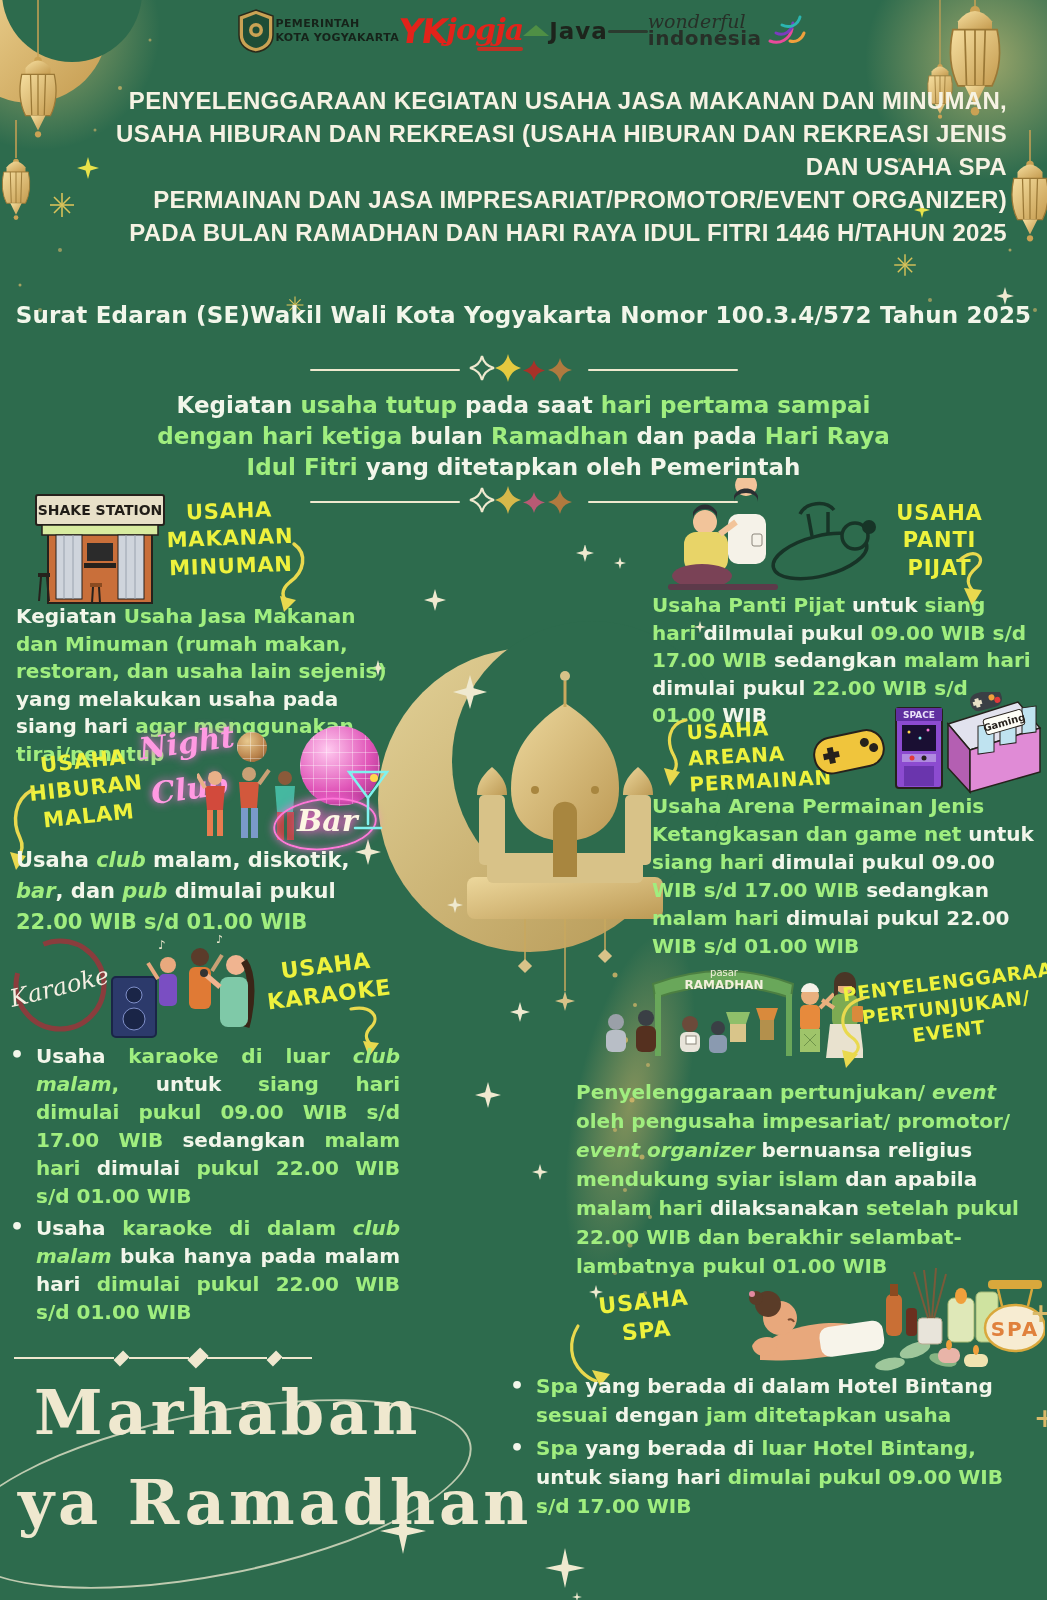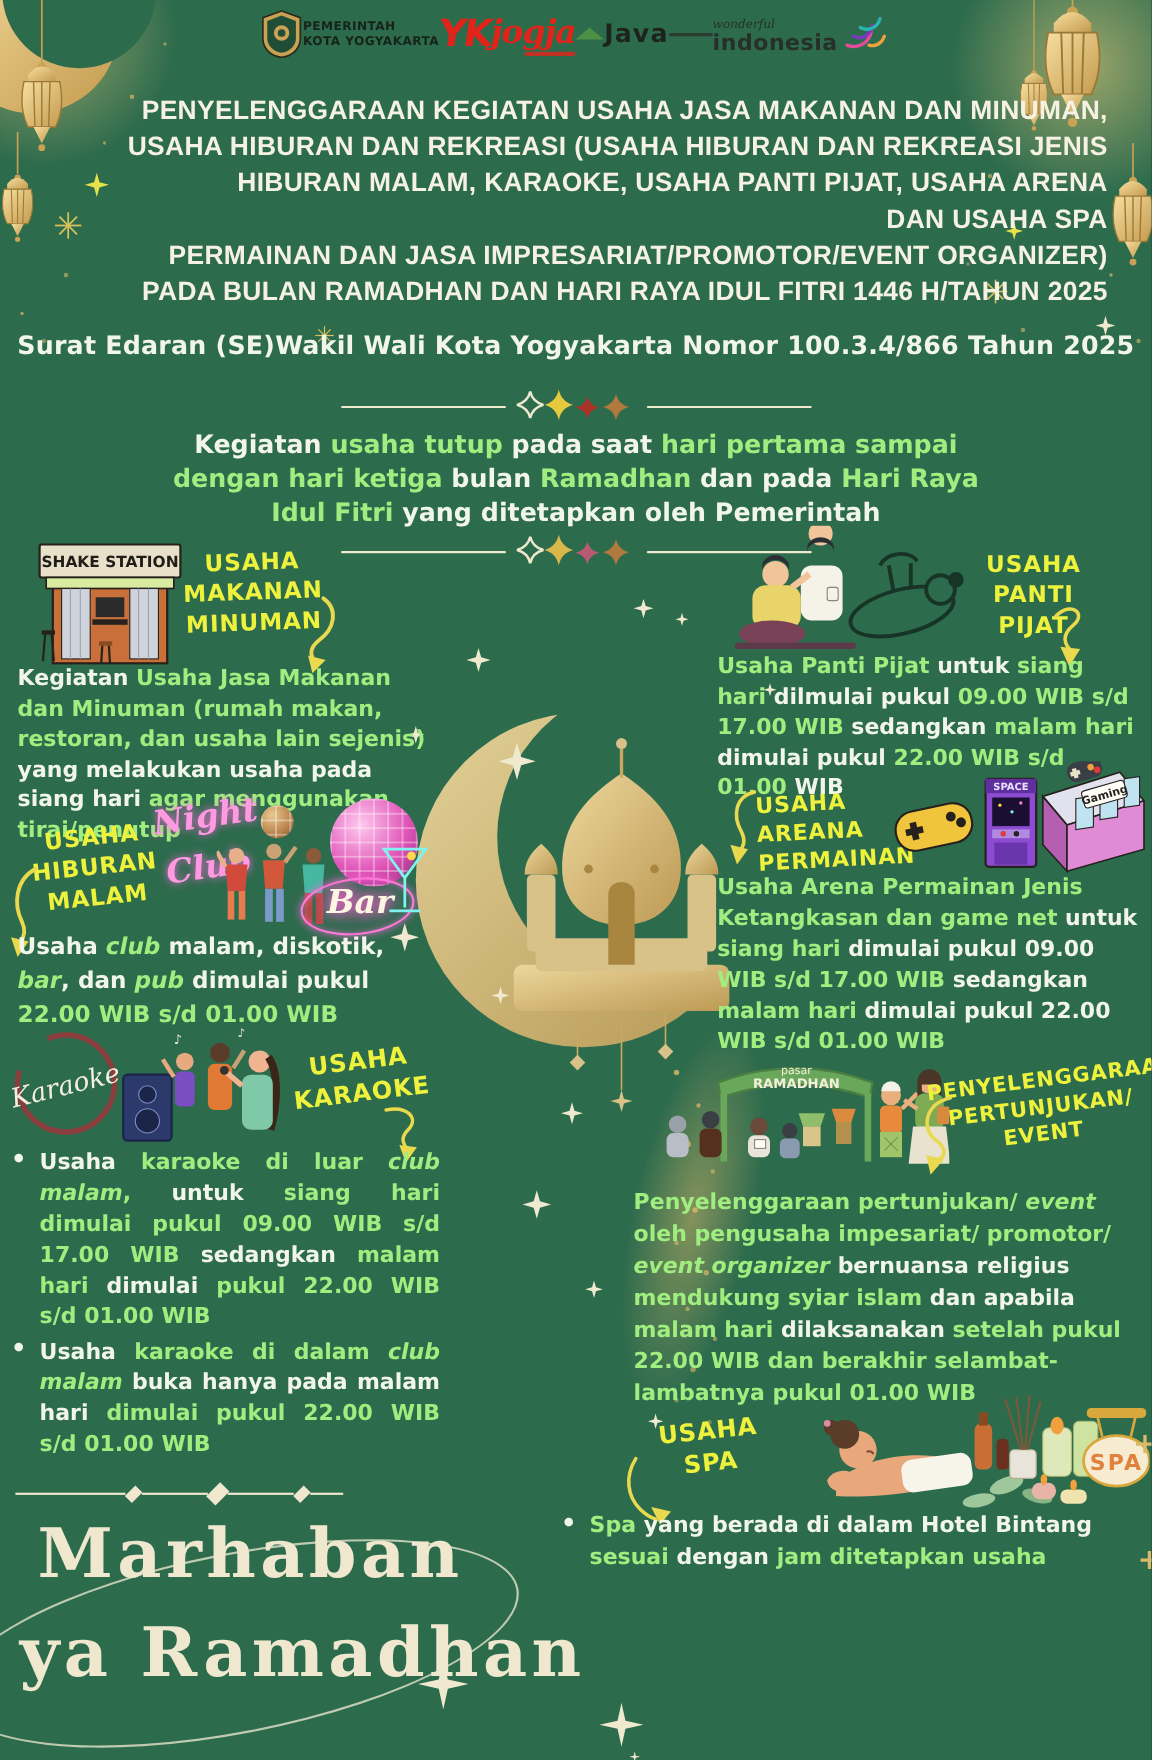--- a/index.html
+++ b/index.html
@@ -18,21 +18,21 @@
   .gov-text{font-size:11px;font-weight:800;color:#16231a;line-height:14px;letter-spacing:.4px;}
   .yk{color:#e2231a;font-weight:800;font-size:34px;transform:skewX(-8deg);letter-spacing:-2px;}
   .jogja{color:#e2231a;font-weight:700;font-size:30px;font-style:italic;font-family:"DejaVu Serif",serif;letter-spacing:-1px;}
   .tagbar{display:block;height:4px;width:46px;background:#e2231a;opacity:.8;margin-left:auto;border-radius:2px;}
   .tagbar.dark{background:#2a2f28;height:3px;width:40px;}
   .java-wrap{display:flex;flex-direction:row;align-items:center;line-height:1;}
   .java-mtn{width:0;height:0;border-left:13px solid transparent;border-right:13px solid transparent;
     border-bottom:11px solid #4f8f45;margin-bottom:1px;}
   .java{color:#1d241c;font-weight:700;font-size:23px;letter-spacing:1px;}
   .wi-wrap{display:flex;align-items:center;gap:4px;}
-  .wi1{font-family:"DejaVu Serif",serif;font-style:italic;font-size:11px;color:#273028;line-height:13px;}
+  .wi1{font-family:"DejaVu Serif",serif;font-style:italic;font-size:19px;color:#273028;line-height:13px;}
   .wi2{font-size:20px;color:#273028;font-weight:600;letter-spacing:.5px;line-height:20px;}
   
   .title{position:absolute;top:84px;left:40px;right:40px;text-align:right;
     color:var(--title-cream,#f6f2e3);font-size:24px;line-height:33px;font-weight:700;
     font-family:"Liberation Sans",sans-serif;letter-spacing:.3px;}
   .subtitle{position:absolute;top:302px;left:10px;right:10px;text-align:center;
     color:var(--body-white,#f2f6ea);font-size:23px;font-weight:800;letter-spacing:.2px;}
   
   .divider{position:absolute;left:0;right:0;display:flex;justify-content:center;align-items:center;gap:8px;}
   .dline{width:150px;height:2px;background:var(--divider-cream,#efe9cf);border-radius:2px;}
@@ -176,26 +176,25 @@
         <path d="M10 22 C18 26 26 20 27 12" stroke="#7a3bbf"></path>
         <path d="M16 14 C24 18 32 14 34 6" stroke="#2bb5b0"></path>
         <path d="M24 30 C30 32 36 28 38 22" stroke="#f0a03c"></path>
       </svg>
     </div>
   </div>
 
   <div class="title">
     <div>PENYELENGGARAAN KEGIATAN USAHA JASA MAKANAN DAN MINUMAN,</div>
     <div>USAHA HIBURAN DAN REKREASI (USAHA HIBURAN DAN REKREASI JENIS</div>
-    <div>HIBURAN MALAM, KARAOKE, USAHA PANTI PIJAT, USAHA ARENA</div>
     <div>DAN USAHA SPA</div>
     <div>PERMAINAN DAN JASA IMPRESARIAT/PROMOTOR/EVENT ORGANIZER)</div>
     <div>PADA BULAN RAMADHAN DAN HARI RAYA IDUL FITRI 1446 H/TAHUN 2025</div>
   </div>
-  <div class="subtitle">Surat Edaran (SE)Wakil Wali Kota Yogyakarta Nomor 100.3.4/866 Tahun 2025</div>
+  <div class="subtitle">Surat Edaran (SE)Wakil Wali Kota Yogyakarta Nomor 100.3.4/572 Tahun 2025</div>
 
   <div class="divider" style="top:352px">
     <span class="dline"></span>
     <svg width="112" height="36" viewBox="0 0 112 36">
       <path d="M14 4 C15.6 11 19.6 14.4 26 16 C19.6 17.6 15.6 21 14 28 C12.4 21 8.4 17.6 2 16 C8.4 14.4 12.4 11 14 4 Z" fill="none" stroke="#efe9cf" stroke-width="2.2"></path>
       <path d="M40 2 C41.8 10 46 13.8 53 16 C46 18.2 41.8 22 40 30 C38.2 22 34 18.2 27 16 C34 13.8 38.2 10 40 2 Z" fill="#e5c93f"></path>
       <path d="M66 8 C67.4 14 71 17 77 18.5 C71 20 67.4 23 66 29 C64.6 23 61 20 55 18.5 C61 17 64.6 14 66 8 Z" fill="#a83228"></path>
       <path d="M92 6 C93.6 13 97.6 16.4 104 18 C97.6 19.6 93.6 23 92 30 C90.4 23 86.4 19.6 80 18 C86.4 16.4 90.4 13 92 6 Z" fill="#b07a3f"></path>
     </svg>
     <span class="dline"></span>
@@ -549,20 +548,21 @@
     <rect x="288" y="18" width="54" height="9" rx="4" fill="#d9a83c"></rect>
     <line x1="298" y1="27" x2="302" y2="44" stroke="#d9a83c" stroke-width="2.5"></line>
     <line x1="332" y1="27" x2="328" y2="44" stroke="#d9a83c" stroke-width="2.5"></line>
     <ellipse cx="315" cy="66" rx="30" ry="23" fill="#f7ecd2" stroke="#d9a83c" stroke-width="2.5"></ellipse>
     <text x="315" y="74" text-anchor="middle" font-size="20" font-weight="bold" fill="#e0813c" letter-spacing="2" font-family="DejaVu Sans,sans-serif">SPA</text>
   </svg>
   <div class="plus-mark" style="left:1030px;top:1300px">+</div>
   <div class="plus-mark" style="left:1034px;top:1405px">+</div>
   <div class="body-txt" style="left:508px;top:1372px;width:535px;line-height:29px">
     <div class="bullet"><span class="seg-g">Spa </span><span class="seg-w">yang berada di dalam Hotel Bintang </span><span class="seg-g">sesuai </span><span class="seg-w">dengan </span><span class="seg-g">jam ditetapkan usaha</span></div>
+    <div class="bullet"><span class="seg-g">Spa </span><span class="seg-w">yang berada di </span><span class="seg-g">luar Hotel Bintang, </span><span class="seg-w">untuk siang hari </span><span class="seg-g">dimulai pukul 09.00 WIB s/d 17.00 WIB</span></div>
   </div>
 
   <div class="deco-line" style="left:14px;top:1352px">
     <span class="dl-seg" style="width:100px"></span>
       <span class="dl-diamond"></span>
     <span class="dl-seg" style="width:60px"></span>
       <span class="dl-diamond" style="width:12px;height:12px"></span>
     <span class="dl-seg" style="width:60px"></span>
       <span class="dl-diamond"></span>
     <span class="dl-seg" style="width:30px"></span>

